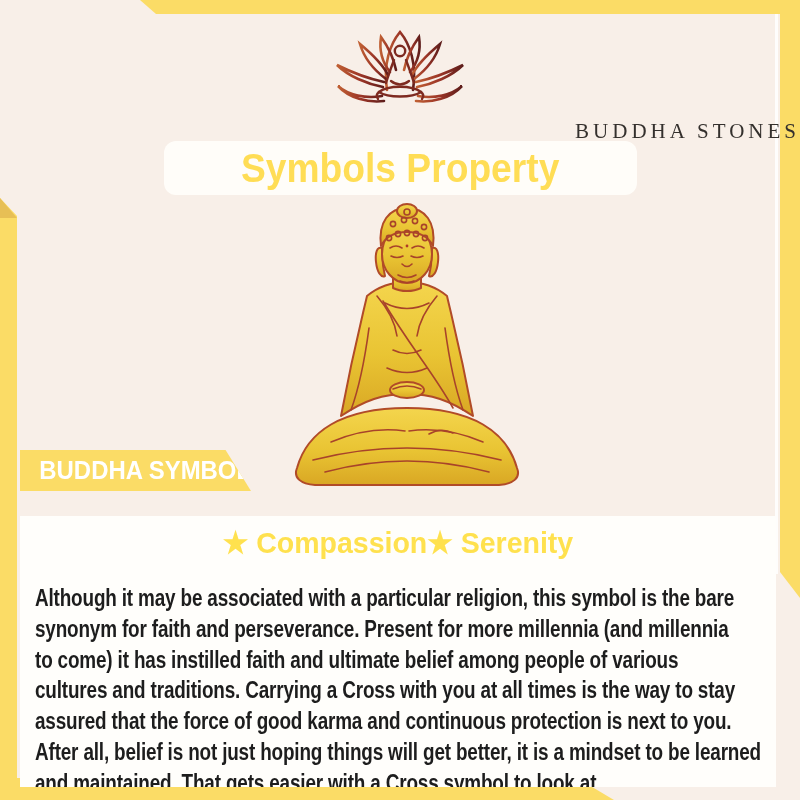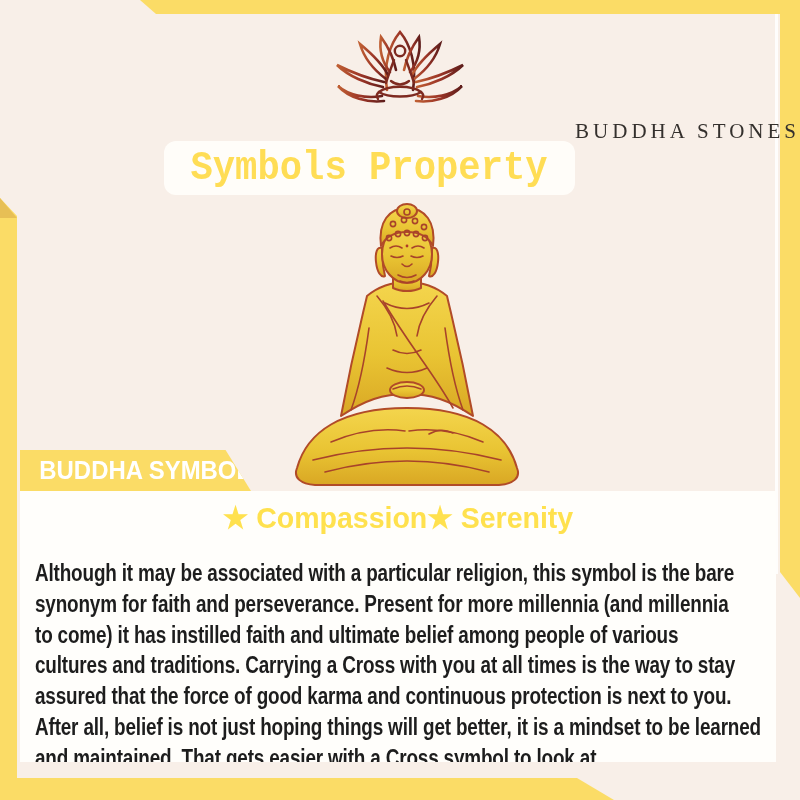--- a/index.html
+++ b/index.html
@@ -22,39 +22,39 @@
   .band-bottom{left:0;top:778px;width:614px;height:22px;
             clip-path:polygon(0 0,577px 0,100% 100%,0 100%);}
 
   
   .brand{position:absolute;left:0;right:0;top:26px;text-align:center;}
   .logo{width:140px;height:82px;display:block;margin:0 auto;}
   .brand-name{margin-top:11px;font-family:"Liberation Serif",serif;font-size:21px;
               letter-spacing:4px;color:var(--brand_text,#34302d);text-align:right;}
 
   
-  .title-bar{position:absolute;left:164px;top:141px;width:411px;height:54px;
+  .title-bar{position:absolute;left:164px;top:141px;width:473px;height:54px;
              background:var(--bar_white,#fffdf9);border-radius:12px;
-             display:flex;align-items:center;justify-content:center;font-family:Liberation Mono, monospace;}
+             display:flex;align-items:center;justify-content:center;}
   .title{margin:0;font-size:40px;font-weight:bold;color:var(--title_yellow,#ffdd55);
          transform:scaleX(.93);white-space:nowrap;}
 
   
   .statue{position:absolute;left:283px;top:200px;width:240px;height:290px;}
 
   
   .badge{position:absolute;left:20px;top:450px;width:231px;height:41px;
          background:var(--accent_yellow,#fbdc66);
          clip-path:polygon(0 0,89% 0,100% 100%,0 100%);
          display:flex;align-items:center;}
   .badge-label{color:var(--badge_text,#ffffff);font-size:26px;font-weight:bold;
          padding-left:21px;transform:scaleX(.92);transform-origin:0 50%;white-space:nowrap;}
 
   
-  .panel{position:absolute;left:20px;top:491px;width:756px;height:271px;
+  .panel{position:absolute;left:20px;top:516px;width:756px;height:271px;
          background:var(--panel_white,#fffefb);overflow:hidden;}
   .subtitle{text-align:center;margin-top:9px;font-size:30px;font-weight:bold;
          color:var(--subtitle_yellow,#ffe14e);transform:scaleX(.95);white-space:nowrap;}
   .paragraph{margin:23px 15px 0;font-size:23px;font-weight:bold;
          color:var(--body_text,#1d1d1d);letter-spacing:-0.2px;}
   .fit-line{white-space:nowrap;line-height:30.8px;transform-origin:0 50%;}
 </style>
 </head>
 <body>
 

